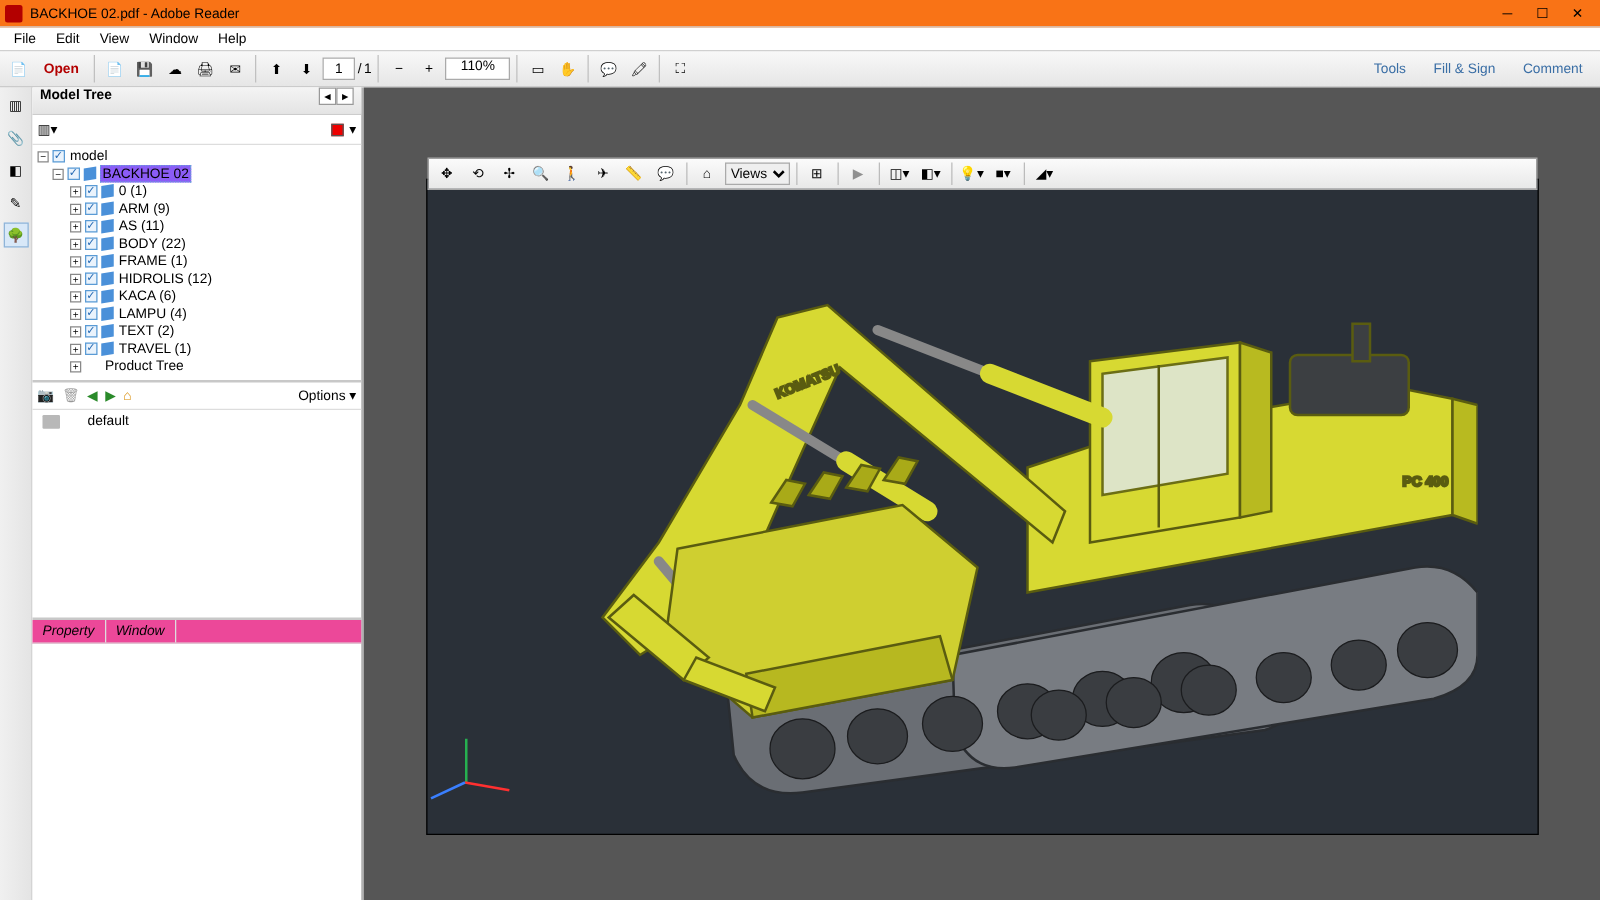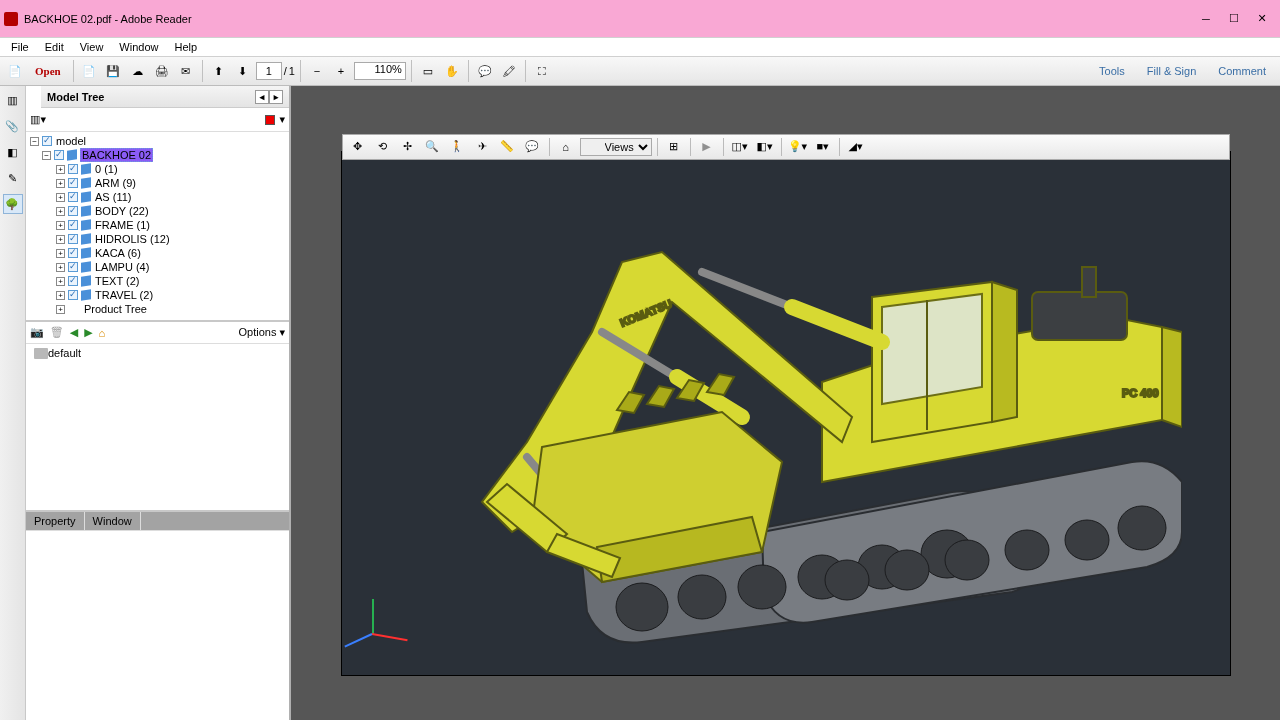--- a/index.html
+++ b/index.html
@@ -1,82 +1,82 @@
 <!DOCTYPE html>
 <html><head>
 <meta charset="utf-8">
 <style>
 * { margin: 0; padding: 0; box-sizing: border-box; font-family: "Segoe UI", Tahoma, sans-serif; font-size: 11px; }
 body { width: 1280px; height: 720px; background: #fff; overflow: hidden; display: flex; flex-direction: column; }
 
 
-.titlebar { height: 38px; background: #f9a8d4; display: flex; align-items: center; padding: 0 4px; border-bottom: 1px solid #d0d0d0; }
+.titlebar { height: 22px; background: #f97316; display: flex; align-items: center; padding: 0 4px; border-bottom: 1px solid #d0d0d0; }
 .titlebar .logo { width: 14px; height: 14px; background: #b30000; margin-right: 6px; border-radius: 2px; }
 .titlebar .title { flex: 1; }
 .titlebar .winbtn { width: 28px; height: 20px; display: flex; align-items: center; justify-content: center; cursor: pointer; }
 
 
 .menubar { height: 18px; display: flex; align-items: center; padding: 0 4px; gap: 2px; }
 .menubar .item { padding: 1px 7px; cursor: pointer; }
 
 
 .tbar { height: 30px; background: linear-gradient(#f8f8f8,#e6e6e6); border-top: 1px solid #d0d0d0; border-bottom: 1px solid #bcbcbc; display: flex; align-items: center; padding: 0 4px; gap: 2px; }
 .tbar .btn, .tbar .sep { height: 22px; display: flex; align-items: center; justify-content: center; }
 .tbar .btn { min-width: 22px; padding: 0 3px; border: 1px solid transparent; border-radius: 2px; cursor: pointer; }
 .tbar .sep { width: 1px; background: #c0c0c0; margin: 0 3px; }
-.tbar .open { color: #b30000; font-weight: bold; padding: 0 6px; font-family: Liberation Serif, serif; }
+.tbar .open { color: #b30000; font-weight: bold; padding: 0 6px; }
 .tbar input.page { width: 26px; height: 18px; text-align: center; border: 1px solid #aaa; }
-.tbar .zoom { width: 52px; height: 18px; border: 1px solid #aaa; text-align: right; padding: 0 3px; background: #fff; }
+.tbar .zoom { width: 52px; height: 18px; border: 1px solid #aaa; text-align: center; padding: 0 3px; background: #fff; }
 .tbar .right { margin-left: auto; display: flex; gap: 2px; }
 .tbar .rlink { padding: 3px 10px; color: #3a6ea5; cursor: pointer; }
 
 
 .main { flex: 1; display: flex; min-height: 0; }
 
 
 .iconstrip { width: 26px; background: linear-gradient(90deg,#f0f0f0,#e4e4e4); border-right: 1px solid #c8c8c8; display: flex; flex-direction: column; align-items: center; padding-top: 4px; gap: 6px; }
 .iconstrip .ico { width: 20px; height: 20px; border: 1px solid transparent; display:flex; align-items:center; justify-content:center; cursor:pointer; }
 .iconstrip .ico.active { background:#d8e8f8; border-color:#8fb4d8; }
 
 
 .sidepanel { width: 265px; background: #fff; border-right: 2px solid #b0b0b0; display: flex; flex-direction: column; }
-.sidehdr { height: 22px; background: linear-gradient(#f4f4f4,#e4e4e4); border-bottom:1px solid #ccc; display:flex; align-items:center; padding:0 6px; font-weight:bold;margin-left:15px; }
+.sidehdr { height: 22px; background: linear-gradient(#f4f4f4,#e4e4e4); border-bottom:1px solid #ccc; display:flex; align-items:flex-start; padding:0 6px; font-weight:bold; }
 .sidehdr .navbtns { margin-left:auto; display:flex; }
 .sidehdr .nb { width:14px; height:14px; border:1px solid #999; background:#fff; font-size:9px; display:flex; align-items:center; justify-content:center; cursor:pointer; }
 .sidebar-tool { height: 24px; border-bottom:1px solid #ddd; display:flex; align-items:center; padding:0 4px; gap:4px;}
 .colorswatch { width:10px; height:10px; background:#e00; border:1px solid #555; margin-left:auto; }
 
 .tree { flex: 0 0 190px; overflow:auto; padding: 2px 0; border-bottom:2px solid #c8c8c8;}
 .treerow { display:flex; align-items:center; height:14px; padding-left: var(--ind,0px); gap:3px; cursor:pointer; white-space:nowrap;}
 .treerow.active .lbl { background:#8b5cf6; border:1px dotted #6aa0da; padding:0 1px;}
 .exp { width:9px;height:9px;border:1px solid #888;font-size:8px;line-height:7px;text-align:center;background:#fff; flex:none;}
 .chk { width:10px;height:10px;border:1px solid #5a9bd5;background:#eaf3fc;position:relative; flex:none;}
 .chk::after{content:"✓";position:absolute;top:-2px;left:0;font-size:9px;color:#2a6db5;}
 .cube { width:10px;height:10px;background:#4a90d9;transform:skewY(-8deg); flex:none;}
 .lbl { padding-left:1px; }
 
 .middlepane { flex:0 0 190px; display:flex; flex-direction:column; border-bottom:2px solid #c8c8c8;}
 .middletool { height:22px; border-bottom:1px solid #ddd; display:flex; align-items:center; padding:0 4px; gap:6px;}
 .middletool .sp{flex:1}
-.folder { display:flex; align-items:center; gap:0; padding:3px 8px; }
+.folder { display:flex; align-items:center; gap:22px; padding:3px 8px; }
 .foldericon { width:14px;height:11px;background:#b8b8b8;border-radius:1px; }
 
 .proppane { flex:1; }
-.prophdr { display:flex; border-bottom:1px solid #ddd; background:#a3a3a3;}
+.prophdr { display:flex; border-bottom:1px solid #ddd; background:#ec4899;font-style:italic;}
 .prophdr div { padding:3px 8px; border-right:1px solid #ddd; }
 
 
 .docarea { flex:1; background:#565656; overflow:auto; position:relative; display:flex; align-items:center; justify-content:center; }
 .page3d { width: 890px; height: 525px; background:#2a3038; position:relative; border:1px solid #000; margin-top:20px;}
 
 
 .tbar3d { position:absolute; top:-18px; left:0; right:0; height:26px; background:linear-gradient(#fbfbfb,#e8e8e8); border:1px solid #aaa; display:flex; align-items:center; padding:0 4px; gap:3px;}
 .tbar3d .b3 { width:22px; height:20px; display:flex; align-items:center; justify-content:center; cursor:pointer; border:1px solid transparent; border-radius:2px;}
 .tbar3d .sep3 { width:1px; height:18px; background:#bbb; margin:0 2px;}
-.tbar3d select { height:18px; font-size:11px; border:1px solid #aaa;padding-left:20px;}
+.tbar3d select { height:18px; font-size:11px; border:1px solid #aaa;}
 
 
 .model { position:absolute; inset:0; }
 .axis { position:absolute; left:30px; bottom:40px; }
 .axis .z { position:absolute; width:2px; height:36px; background:#26b050; bottom:0; left:0;}
 .axis .y { position:absolute; width:36px; height:2px; background:#ff3030; bottom:0; left:0; transform-origin:left; transform:rotate(10deg);}
 .axis .x { position:absolute; width:30px; height:2px; background:#3a7fff; bottom:0; left:0; transform-origin:left; transform:rotate(155deg);}
 
 svg.excavator { position:absolute; left:50px; top:30px; }
 </style>
@@ -222,21 +222,21 @@
       <div class="treerow" style="--ind:30px">
           <div class="exp">+</div>
           <div class="chk"></div>
           <div class="cube"></div>
           <span class="lbl">TEXT (2)</span>
         </div>
       <div class="treerow" style="--ind:30px">
           <div class="exp">+</div>
           <div class="chk"></div>
           <div class="cube"></div>
-          <span class="lbl">TRAVEL (2)</span>
+          <span class="lbl">TRAVEL (1)</span>
         </div>
       <div class="treerow" style="--ind:30px">
           <div class="exp">+</div>
           <span style="width:12px"></span>
           <span class="lbl">Product Tree</span>
         </div>
     </div>
 
     <div class="middlepane">
       <div class="middletool">

